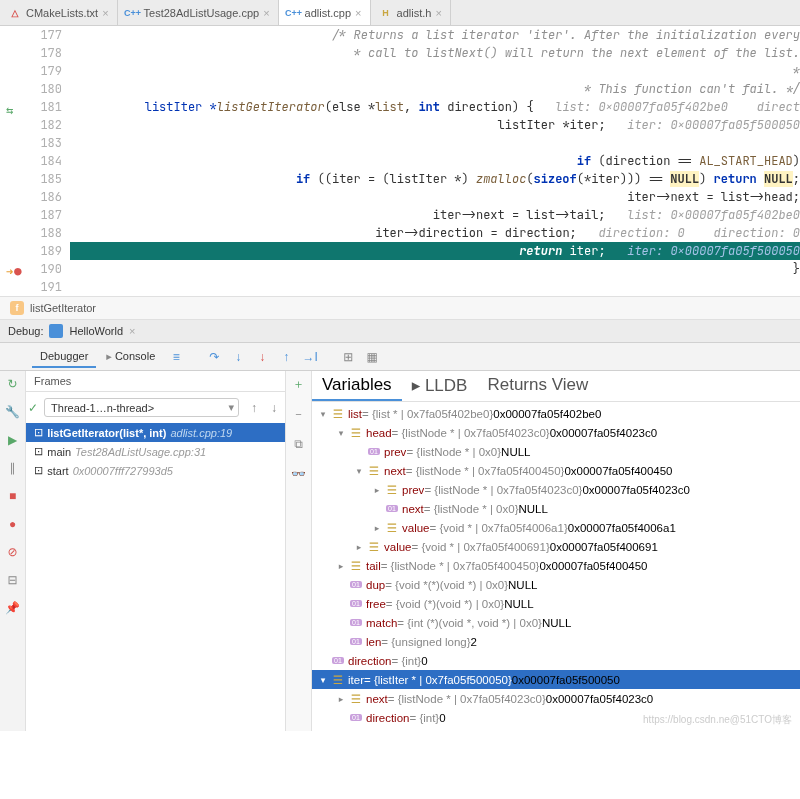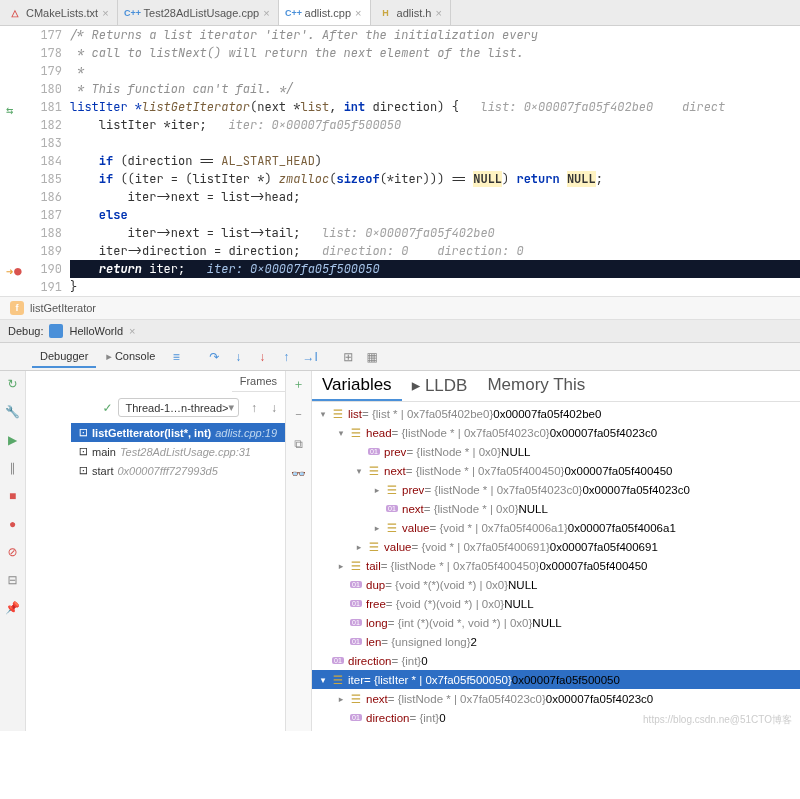--- a/index.html
+++ b/index.html
@@ -6,44 +6,44 @@
 body { font-family: -apple-system, "Helvetica Neue", Arial, sans-serif; font-size: 12px; color: #333; background: #fff; width: 800px; height: 799px; overflow: hidden; }
 .tabs { display: flex; background: #ececec; border-bottom: 1px solid #d0d0d0; height: 26px; }
 .tab { display: flex; align-items: center; padding: 0 8px; border-right: 1px solid #d0d0d0; font-size: 11px; color: #555; cursor: pointer; gap: 4px; }
 .tab.active { background: #fff; }
 .tab .close { color: #aaa; }
 .icon-svg { width: 14px; height: 14px; display: inline-flex; align-items: center; justify-content: center; }
 .editor { display: flex; font-family: "JetBrains Mono", Menlo, Consolas, monospace; font-size: 12px; background: #fff; }
 .gutter { width: 70px; text-align: right; color: #b0b0b0; padding-right: 8px; background: #fff; user-select: none; }
 .gutter .ln { height: 18px; line-height: 18px; position: relative; text-align: right; }
 .gutter .bp { position: absolute; left: 6px; top: 3px; display: flex; gap: 1px; }
-.code { flex: 1; }
+.code { flex: 1; text-align: right; }
 .codeline { height: 18px; line-height: 18px; white-space: pre; }
-.codeline.hl { background: #0f172a; color: #fff; }
+.codeline.hl { background: #0f766e; color: #fff; }
 .codeline.hl .kw { color: #fff; font-weight: bold; font-style: italic; }
 .codeline.hl .cm { color: #a5c3e8; font-style: italic; }
 .cm { color: #909090; font-style: italic; }
 .kw { color: #0033b3; font-weight: bold; }
 .ty { color: #0033b3; }
 .fn { color: #7a5f3b; font-style: italic; }
 .id { color: #7a5f3b; }
 .nullkw { background: #fff3c2; color: #333; font-weight: bold; }
 .hint { color: #a0a0a0; font-style: italic; }
 .breadcrumb { padding: 4px 10px; background: #f7f7f7; border-top: 1px solid #e0e0e0; border-bottom: 1px solid #e0e0e0; display: flex; align-items: center; gap: 6px; font-size: 11px; color: #555; }
 .fn-badge { width: 14px; height: 14px; background: #f9c784; border-radius: 3px; display: inline-flex; align-items: center; justify-content: center; font-size: 9px; font-weight: bold; color: #fff; }
 .debug-title { padding: 4px 8px; background: #ececec; border-bottom: 1px solid #d0d0d0; display: flex; align-items: center; gap: 6px; font-size: 11px; }
 .app-badge { width: 14px; height: 14px; background: #4a90d9; border-radius: 2px; }
 .debug-toolbar { display: flex; align-items: center; background: #f3f3f3; border-bottom: 1px solid #d0d0d0; height: 28px; padding: 0 4px; gap: 2px; }
 .tb-tab { padding: 4px 8px; font-size: 11px; cursor: pointer; }
 .tb-tab.active { border-bottom: 2px solid #4a90d9; }
 .tb-btn { width: 22px; height: 22px; display: inline-flex; align-items: center; justify-content: center; cursor: pointer; color: #4a90d9; }
 .debug-body { display: flex; height: 360px; }
 .left-rail { width: 26px; background: #f3f3f3; border-right: 1px solid #e0e0e0; display: flex; flex-direction: column; align-items: center; padding-top: 4px; gap: 10px; }
 .rail-btn { width: 18px; height: 18px; cursor: pointer; display: flex; align-items: center; justify-content: center; }
-.frames-panel { width: 260px; border-right: 1px solid #e0e0e0; display: flex; flex-direction: column; align-items: flex-end; }
+.frames-panel { width: 260px; border-right: 1px solid #e0e0e0; display: flex; flex-direction: column; }
 .panel-title { padding: 4px 8px; font-size: 11px; color: #555; border-bottom: 1px solid #e0e0e0; }
 .thread-select { margin: 4px; padding: 2px 4px; border: 1px solid #ccc; border-radius: 3px; font-size: 11px; display: flex; align-items: center; justify-content: space-between; }
 .frame-item { padding: 3px 8px; font-size: 11px; display: flex; align-items: center; gap: 4px; }
 .frame-item.selected { background: #2d6ec4; color: #fff; }
 .frame-item.selected .loc { color: #c0d8f0; font-style: italic; }
 .frame-item .loc { color: #999; font-style: italic; }
 .vars-panel { flex: 1; display: flex; flex-direction: column; overflow: hidden; position: relative; }
 .vars-tabs { display: flex; border-bottom: 1px solid #e0e0e0; font-size: 17px; }
 .vars-tab { padding: 4px 10px; cursor: pointer; color: #555; }
 .vars-tab.active { border-bottom: 2px solid #4a90d9; color: #000; }
@@ -109,27 +109,26 @@
           <span style="color:#e8a33d;">➜</span>
           <span style="color:#d9534f;">●</span>
         </span>190</div>
       <div class="ln">191</div>
     </div>
   <div class="code">
     <div class="codeline"><span class="cm">/* Returns a list iterator 'iter'. After the initialization every</span></div>
     <div class="codeline"><span class="cm"> * call to listNext() will return the next element of the list.</span></div>
     <div class="codeline"><span class="cm"> *</span></div>
     <div class="codeline"><span class="cm"> * This function can't fail. */</span></div>
-    <div class="codeline"><span class="ty">listIter *</span><span class="fn">listGetIterator</span><span>(next *</span><span class="id">list</span><span>, </span><span class="kw">int</span><span> direction) {   </span><span class="hint">list: 0x00007fa05f402be0    direct</span></div>
+    <div class="codeline"><span class="ty">listIter *</span><span class="fn">listGetIterator</span><span>(else *</span><span class="id">list</span><span>, </span><span class="kw">int</span><span> direction) {   </span><span class="hint">list: 0x00007fa05f402be0    direct</span></div>
     <div class="codeline"><span>    listIter *iter;   </span><span class="hint">iter: 0x00007fa05f500050</span></div>
     <div class="codeline"></div>
     <div class="codeline">    <span class="kw">if</span><span> (direction == </span><span class="id">AL_START_HEAD</span><span>)</span></div>
     <div class="codeline">    <span class="kw">if</span><span> ((iter = (listIter *) </span><span class="fn">zmalloc</span><span>(</span><span class="kw">sizeof</span><span>(*iter))) == </span><span class="nullkw">NULL</span><span>) </span><span class="kw">return</span><span> </span><span class="nullkw">NULL</span><span>;</span></div>
     <div class="codeline"><span>        iter-&gt;next = list-&gt;head;</span></div>
-    <div class="codeline">    <span class="kw">else</span></div>
     <div class="codeline"><span>        iter-&gt;next = list-&gt;tail;   </span><span class="hint">list: 0x00007fa05f402be0</span></div>
     <div class="codeline"><span>    iter-&gt;direction = direction;   </span><span class="hint">direction: 0    direction: 0</span></div>
     <div class="codeline hl"><span>    </span><span class="kw">return</span><span> iter;   </span><span class="cm">iter: 0x00007fa05f500050</span></div>
     <div class="codeline"><span>}</span></div>
   </div>
 </div>
 
 <div class="breadcrumb">
   <span class="fn-badge">f</span>
   <span>listGetIterator</span>
@@ -207,21 +206,21 @@
     <span class="rail-btn" style="color:#59a869;">＋</span>
     <span class="rail-btn" style="color:#888;">－</span>
     <span class="rail-btn" style="color:#888;">⧉</span>
     <span class="rail-btn" style="color:#888;">👓</span>
   </div>
 
   <div class="vars-panel">
     <div class="vars-tabs">
       <div class="vars-tab active">Variables</div>
       <div class="vars-tab">▸ <span>LLDB</span></div>
-      <div class="vars-tab">Memory This</div>
+      <div class="vars-tab">Returns View</div>
     </div>
     <div class="vars-tree" id="vars-tree">
         <div class="var-row">
           <span class="indent" style="width:0px"></span>
           <span class="tw ">▾</span>
           <span class="vicon vicon-obj">☰</span>
           <span class="vname">list</span>
           <span class="vtype"> = {list * | 0x7fa05f402be0} </span>
           <span class="vval">0x00007fa05f402be0</span>
         </div>
@@ -312,21 +311,21 @@
           <span class="vname">free</span>
           <span class="vtype"> = {void (*)(void *) | 0x0} </span>
           <span class="vval">NULL</span>
         </div>
         <div class="var-row">
           <span class="indent" style="width:18px"></span>
           <span class="tw "></span>
           <span class="vicon">
             <span class="vicon-prim">01</span>
           </span>
-          <span class="vname">long</span>
+          <span class="vname">match</span>
           <span class="vtype"> = {int (*)(void *, void *) | 0x0} </span>
           <span class="vval">NULL</span>
         </div>
         <div class="var-row">
           <span class="indent" style="width:18px"></span>
           <span class="tw "></span>
           <span class="vicon">
             <span class="vicon-prim">01</span>
           </span>
           <span class="vname">len</span>

